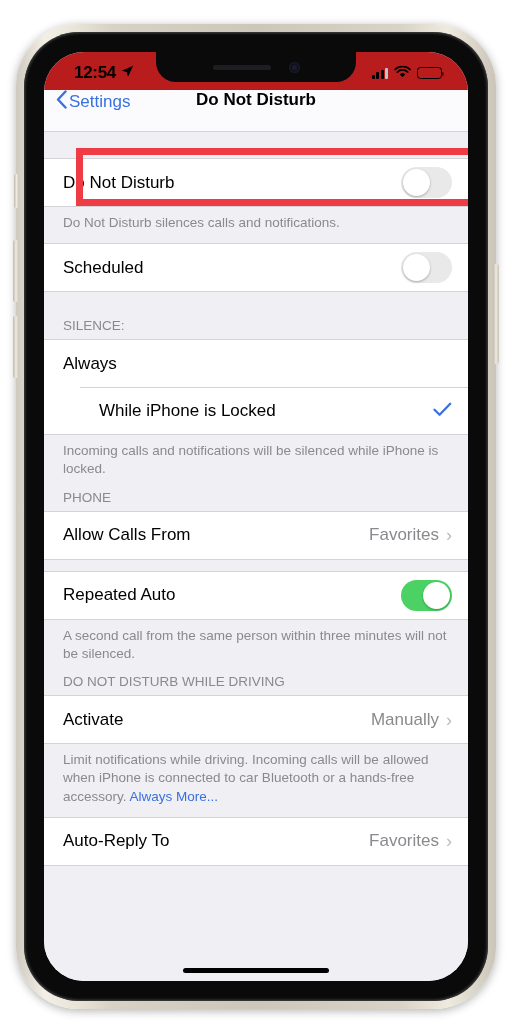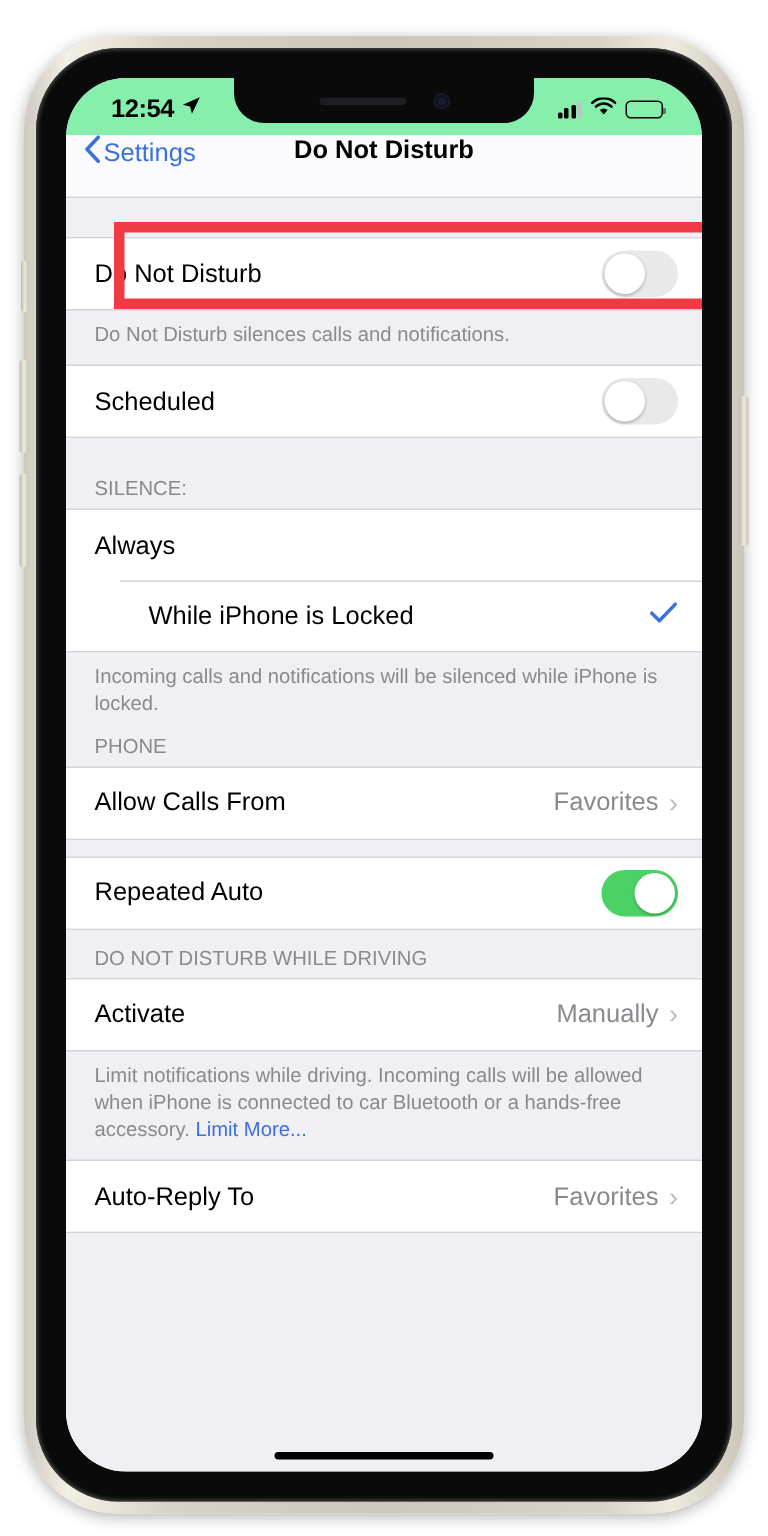--- a/index.html
+++ b/index.html
@@ -73,21 +73,21 @@
   }
   #speaker-grille { width: 58px; height: 5px; border-radius: 3px; background: #1e1e22; }
   #front-camera   { width: 11px; height: 11px; border-radius: 50%; background: #12121c; box-shadow: inset 0 0 2px #2b2b44; }
   #front-camera::after { content:""; display:block; width:5px; height:5px; border-radius:50%; background:#1b1b33; margin:3px; }
 
   
   #status-bar {
     position: absolute;
     top: 0; left: 0; right: 0;
     height: 38px;
-    background: #86efac;
+    background: #b91c1c;
     display: flex;
     align-items: center;
     justify-content: space-between;
     padding: 4px 26px 0 30px;
     z-index: 30;
   }
   #status-left { display: flex; align-items: center; gap: 5px; }
   #status-time { font-size: 17px; font-weight: 600; color: #000; letter-spacing: -0.3px; }
   #status-right { display: flex; align-items: center; gap: 6px; }
 
@@ -313,34 +313,35 @@
         <div class="gap-sm"></div>
 
         <div class="group">
           <div class="row">
             <span class="row-label">Repeated Auto</span>
             <span class="toggle on">
               <span class="knob"></span>
             </span>
           </div>
         </div>
+        <div class="footer">A second call from the same person within three minutes will not be silenced.</div>
 
         <div class="gap-sm"></div>
 
         <div class="header">DO NOT DISTURB WHILE DRIVING</div>
         <div class="group">
           <div class="row">
             <span class="row-label">Activate</span>
             <span class="row-right">
               <span class="row-value">Manually</span>
               <span class="chev">›</span>
             </span>
           </div>
         </div>
-        <div class="footer"><span>Limit notifications while driving. Incoming calls will be allowed when iPhone is connected to car Bluetooth or a hands-free accessory. </span><a>Limit More...</a></div>
+        <div class="footer"><span>Limit notifications while driving. Incoming calls will be allowed when iPhone is connected to car Bluetooth or a hands-free accessory. </span><a>Always More...</a></div>
 
         <div class="gap-sm"></div>
 
         <div class="group">
           <div class="row">
             <span class="row-label">Auto-Reply To</span>
             <span class="row-right">
               <span class="row-value">Favorites</span>
               <span class="chev">›</span>
             </span>

